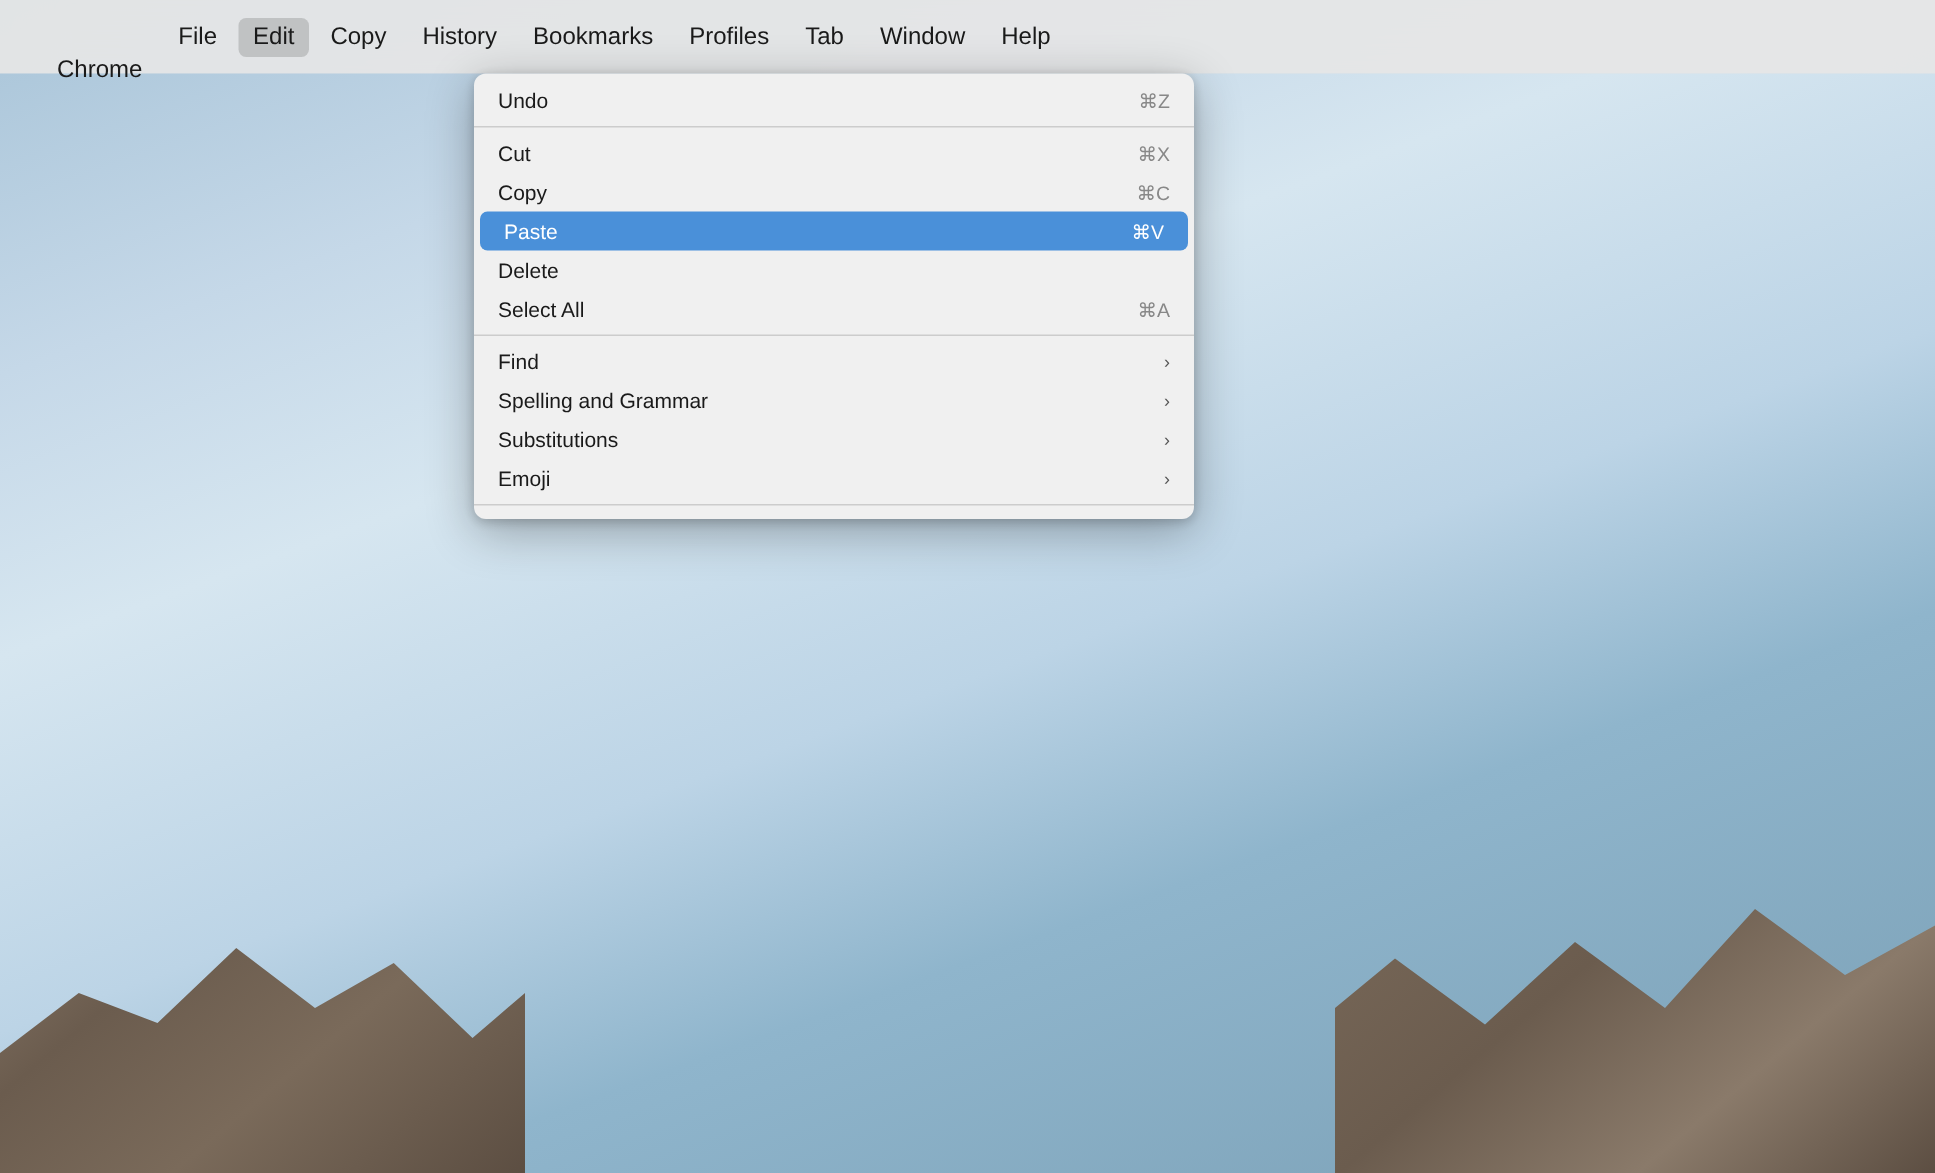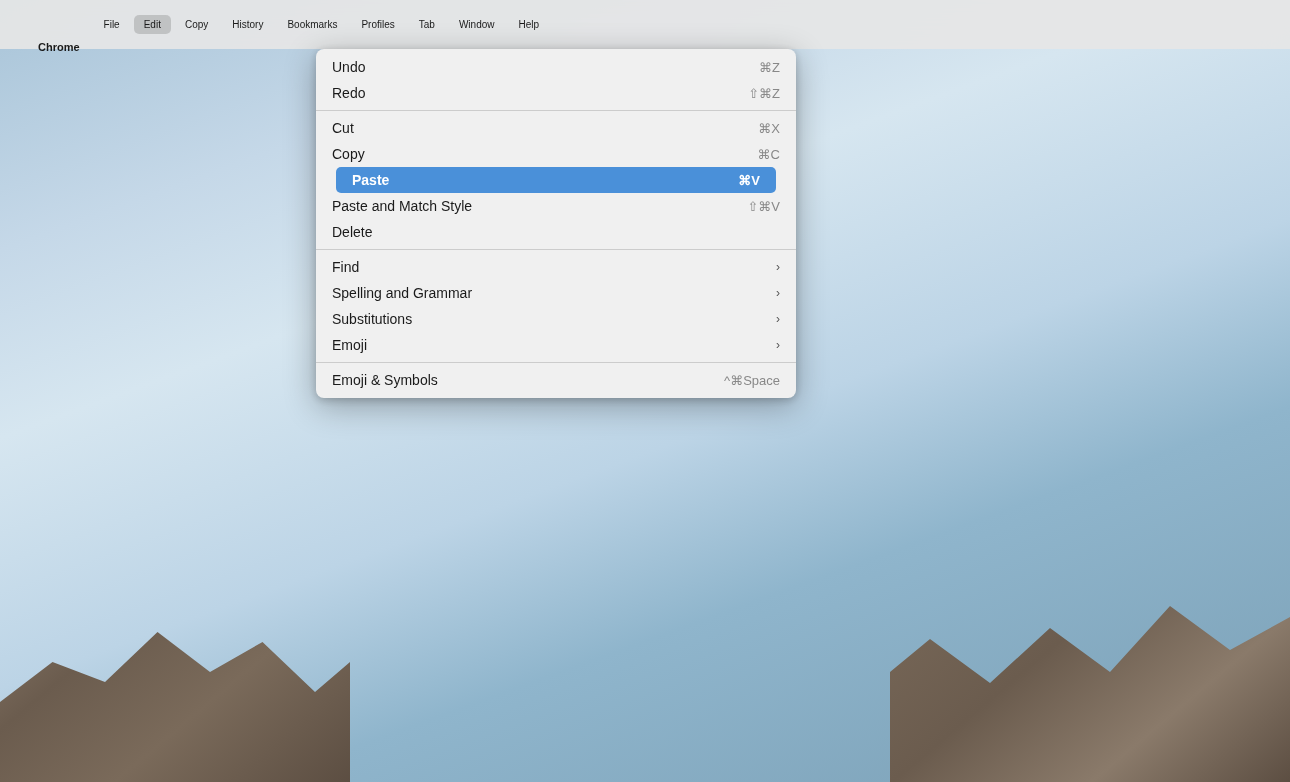--- a/index.html
+++ b/index.html
@@ -58,37 +58,37 @@
       background: rgba(230, 230, 230, 0.92);
       backdrop-filter: blur(20px);
       -webkit-backdrop-filter: blur(20px);
       padding: 0 8px;
       gap: 4px;
     }
 
     .menubar-item {
       padding: 4px 10px;
       border-radius: 5px;
-      font-size: 10px;
+      font-size: 16px;
       font-weight: 400;
       color: #1a1a1a;
       cursor: default;
       white-space: nowrap;
       display: flex;
       align-items: center;
     }
 
     .menubar-item.apple {
       font-size: 18px;
       padding: 4px 8px;
     }
 
     .menubar-item.chrome-name {
-      font-weight: 700;
-      font-size: 11px;
+      font-weight: 400;
+      font-size: 16px;
       margin-top: 44px;
     }
 
     .menubar-item.active {
       background: rgba(0, 0, 0, 0.15);
     }
 
     
     .dropdown-wrapper {
       position: absolute;
@@ -114,22 +114,21 @@
       font-size: 14px;
       color: #1a1a1a;
       cursor: default;
       min-height: 26px;
     }
 
     .menu-item.highlighted {
       background: #4a90d9;
       color: white;
       border-radius: 5px;
-      margin: 0 20px;
-      font-weight: bold;
+      margin: 0 4px;
     }
 
     .menu-item.highlighted .shortcut {
       color: white;
     }
 
     .menu-item .label {
       font-size: 14px;
       text-align: center;
     }
@@ -198,52 +197,48 @@
 </div>
 
 <div class="dropdown-wrapper">
   <div class="dropdown-menu">
 
     <div class="menu-item">
       <span class="label">Undo</span>
       <span class="shortcut">⌘Z</span>
     </div>
 
-    <div class="menu-item">
-      <span class="label">Redo</span>
-      <span class="shortcut">⇧⌘Z</span>
-    </div>
 
     <div class="menu-separator"></div>
 
     <div class="menu-item">
       <span class="label">Cut</span>
       <span class="shortcut">⌘X</span>
     </div>
 
     <div class="menu-item">
       <span class="label">Copy</span>
       <span class="shortcut">⌘C</span>
     </div>
 
     <div class="menu-item highlighted">
       <span class="label">Paste</span>
       <span class="shortcut">⌘V</span>
     </div>
 
-    <div class="menu-item">
-      <span class="label">Paste and Match Style</span>
-      <span class="shortcut">⇧⌘V</span>
-    </div>
 
     <div class="menu-item">
       <span class="label">Delete</span>
       <span class="shortcut"></span>
     </div>
 
+    <div class="menu-item">
+      <span class="label">Select All</span>
+      <span class="shortcut">⌘A</span>
+    </div>
 
     <div class="menu-separator"></div>
 
     <div class="menu-item">
       <span class="label">Find</span>
       <span class="chevron">›</span>
     </div>
 
     <div class="menu-item">
       <span class="label">Spelling and Grammar</span>
@@ -256,19 +251,15 @@
     </div>
 
     <div class="menu-item">
       <span class="label">Emoji</span>
       <span class="chevron">›</span>
     </div>
 
     <div class="menu-separator"></div>
 
 
-    <div class="menu-item">
-      <span class="label">Emoji &amp; Symbols</span>
-      <span class="shortcut">^⌘Space</span>
-    </div>
 
   </div>
 </div>
 
 </body></html>

